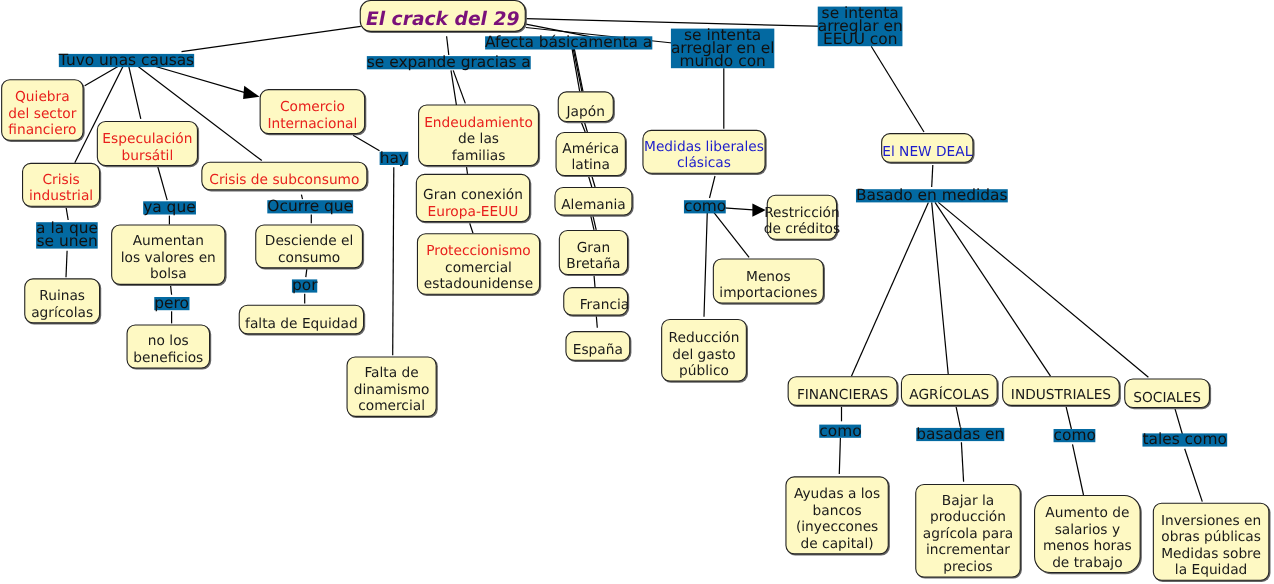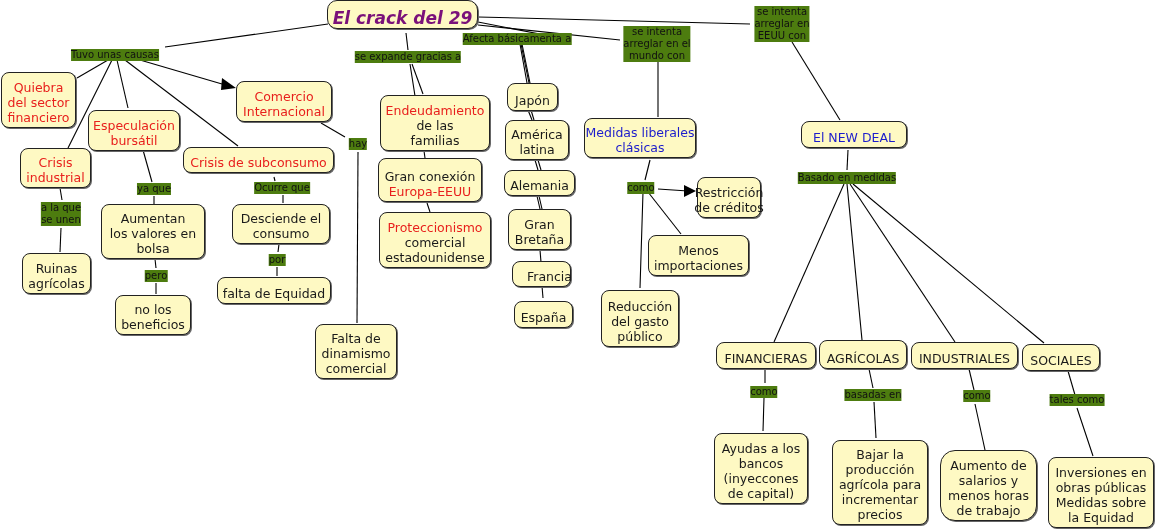--- a/index.html
+++ b/index.html
@@ -8,21 +8,21 @@
     svg.links { position:absolute; left:0; top:0; width:1158px; height:531px; pointer-events:none; }
     svg.links line { stroke:#000; stroke-width:1.1; }
     .node { position:absolute; box-sizing:border-box; background:#fef9c3; border:1.3px solid #222;
       border-radius:8px; text-align:center; font-size:12.5px; line-height:15px;
       display:flex; flex-direction:column; align-items:center; justify-content:flex-end;
       box-shadow:1px 1px 0 #666; padding:2px 4px; }
     .node span { display:block; white-space:nowrap; }
     .red { color:#e8201d; }
     .blue { color:#1c1ccc; }
     .title { font-size:17px; font-weight:bold; font-style:italic; color:#7a117a; border-radius:10px; }
-    .lbl { position:absolute; font-size:10px; line-height:12px; text-align:center; background:#4d7c0f;
+    .lbl { position:absolute; font-size:14px; line-height:12px; text-align:center; background:#0369a1;
       white-space:nowrap; transform:translateX(-50%); color:#111; }
     .lbl span { display:block; }
   </style>
 </head>
 <body>
 
 <svg class="links">
 
   <line x1="328" y1="24" x2="165" y2="47"></line>
   <line x1="108" y1="60" x2="77" y2="78"></line>
@@ -242,21 +242,21 @@
 <div class="node" style="left:648px;top:235px;width:101px;height:41px;">
   <span>Menos</span>
   <span>importaciones</span>
   </div>
 <div class="node" style="left:601px;top:290px;width:78px;height:57px;">
   <span>Reducción</span>
   <span>del gasto</span>
   <span>público</span>
   </div>
 
-<div class="node" style="left:801px;top:121px;width:106px;height:27px;">
+<div class="node" style="left:801px;top:121px;width:84px;height:27px;">
   <span class="blue">El NEW DEAL</span>
   </div>
 <div class="node" style="left:716px;top:342px;width:100px;height:27px;">
   <span>FINANCIERAS</span>
   </div>
 <div class="node" style="left:819px;top:340px;width:88px;height:29px;">
   <span>AGRÍCOLAS</span>
   </div>
 <div class="node" style="left:911px;top:342px;width:107px;height:27px;">
   <span>INDUSTRIALES</span>

